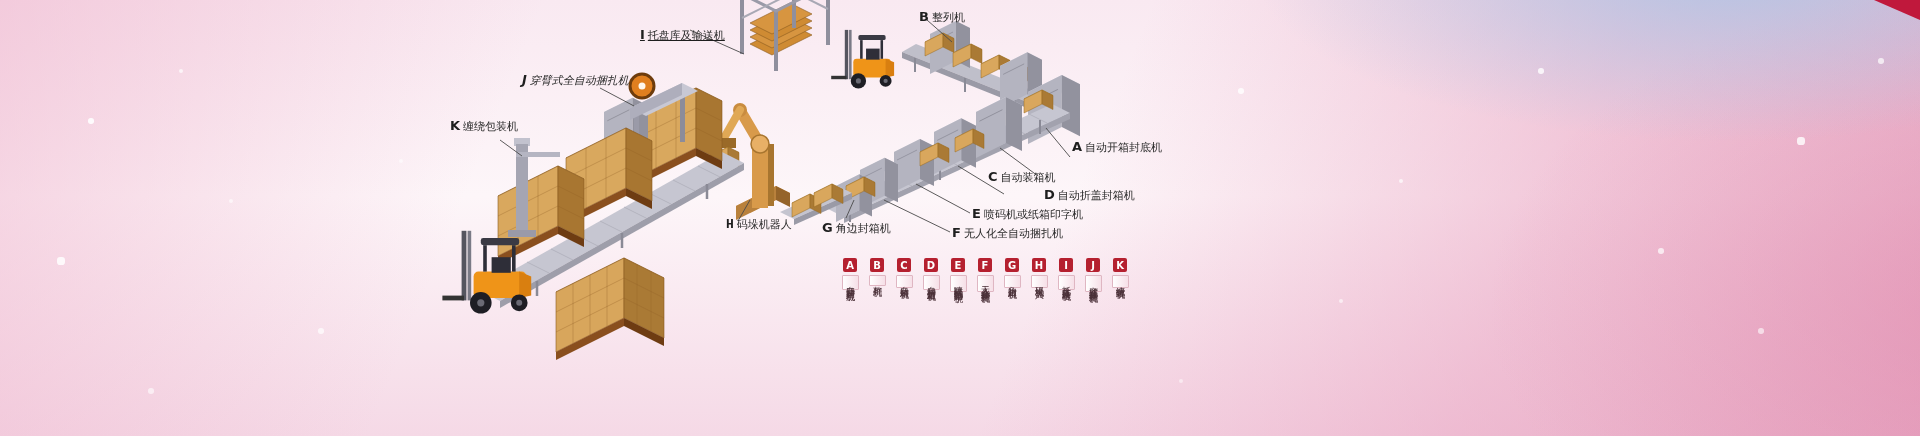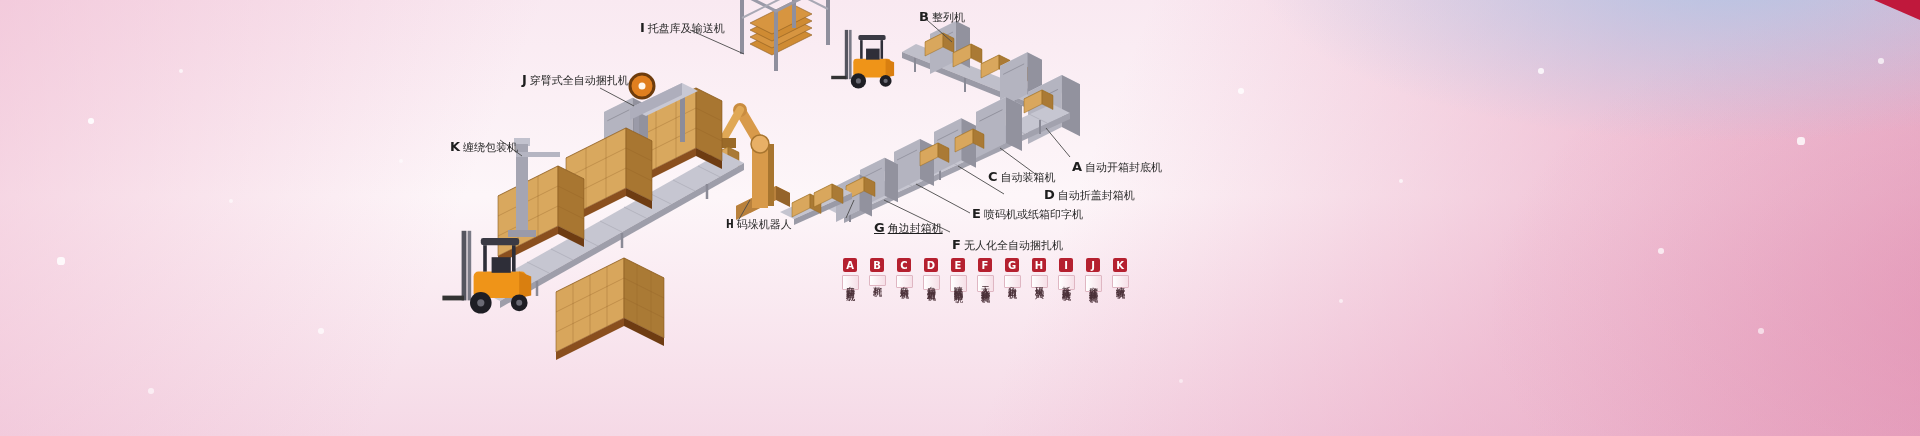--- a/index.html
+++ b/index.html
@@ -253,48 +253,48 @@
       <line x1="950" y1="232" x2="884" y2="200"></line>
       <line x1="846" y1="218" x2="854" y2="200"></line>
       <line x1="738" y1="221" x2="750" y2="200"></line>
       <line x1="690" y1="30" x2="744" y2="54"></line>
       <line x1="600" y1="88" x2="634" y2="106"></line>
       <line x1="500" y1="140" x2="522" y2="156"></line>
     </g>
   </svg>
 
 
-  <div class="callout" style="left:640px;top:19px;">
+  <div class="callout" style="left:640px;top:26px;text-decoration:underline;">
     <span class="letter">I</span><span class="text">托盘库及输送机</span>
   </div>
   <div class="callout" style="left:919px;top:8px;">
     <span class="letter">B</span><span class="text">整列机</span>
   </div>
-  <div class="callout" style="left:522px;top:71px;">
+  <div class="callout" style="left:522px;top:71px;font-style:italic;">
     <span class="letter">J</span><span class="text">穿臂式全自动捆扎机</span>
   </div>
-  <div class="callout" style="left:450px;top:138px;">
+  <div class="callout" style="left:450px;top:117px;">
     <span class="letter">K</span><span class="text">缠绕包装机</span>
   </div>
-  <div class="callout" style="left:1072px;top:158px;">
+  <div class="callout" style="left:1072px;top:138px;">
     <span class="letter">A</span><span class="text">自动开箱封底机</span>
   </div>
   <div class="callout" style="left:988px;top:168px;">
     <span class="letter">C</span><span class="text">自动装箱机</span>
   </div>
   <div class="callout" style="left:1044px;top:186px;">
     <span class="letter">D</span><span class="text">自动折盖封箱机</span>
   </div>
   <div class="callout" style="left:972px;top:205px;">
     <span class="letter">E</span><span class="text">喷码机或纸箱印字机</span>
   </div>
-  <div class="callout" style="left:952px;top:236px;">
+  <div class="callout" style="left:952px;top:224px;">
     <span class="letter">F</span><span class="text">无人化全自动捆扎机</span>
   </div>
-  <div class="callout" style="left:874px;top:219px;text-decoration:underline;">
+  <div class="callout" style="left:822px;top:219px;">
     <span class="letter">G</span><span class="text">角边封箱机</span>
   </div>
   <div class="callout" style="left:726px;top:216px;font-family:Liberation Mono, monospace;">
     <span class="letter">H</span><span class="text">码垛机器人</span>
   </div>
 
   <div class="legend">
     <div class="legend-col">
       <div class="legend-letter">A</div>
       <div class="legend-strip">自动开箱封底机</div>

